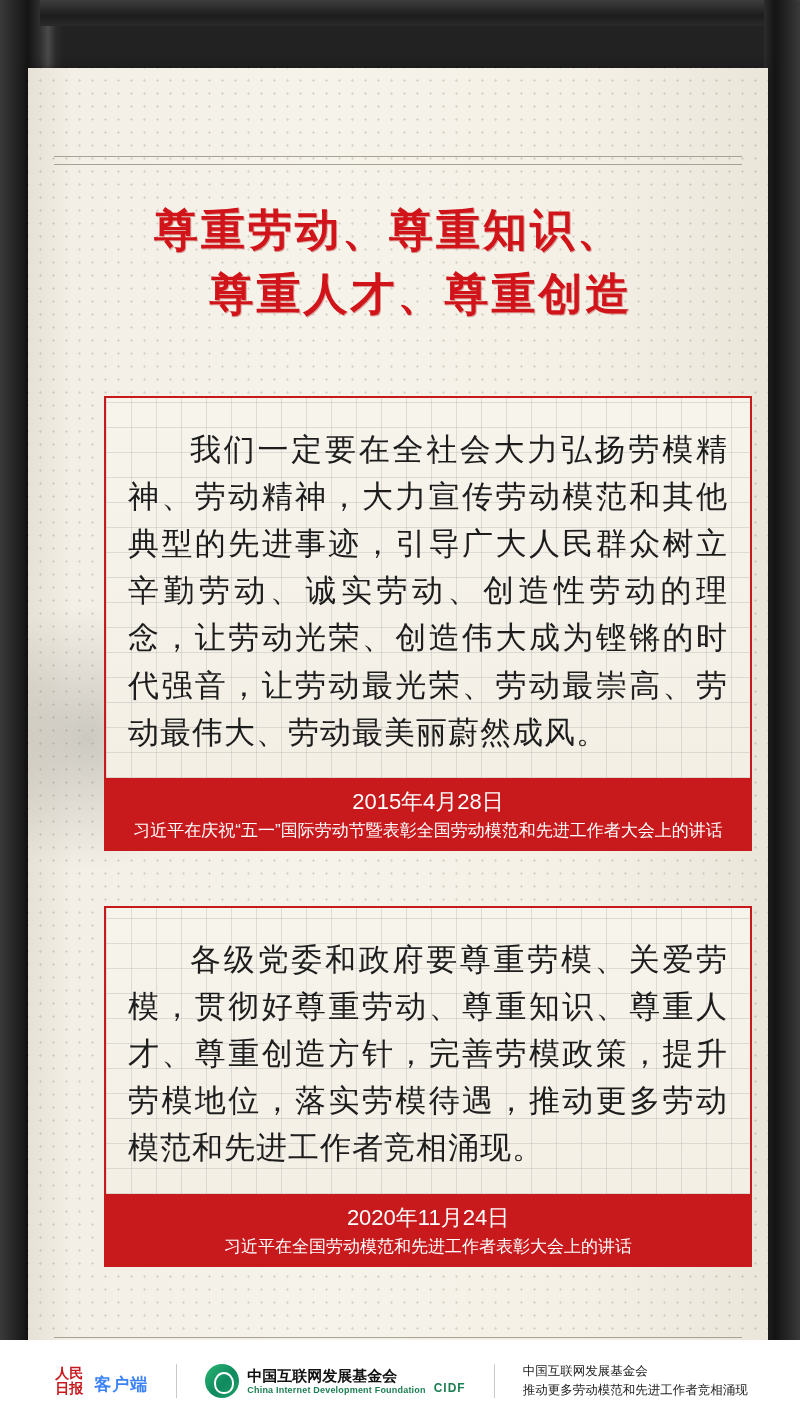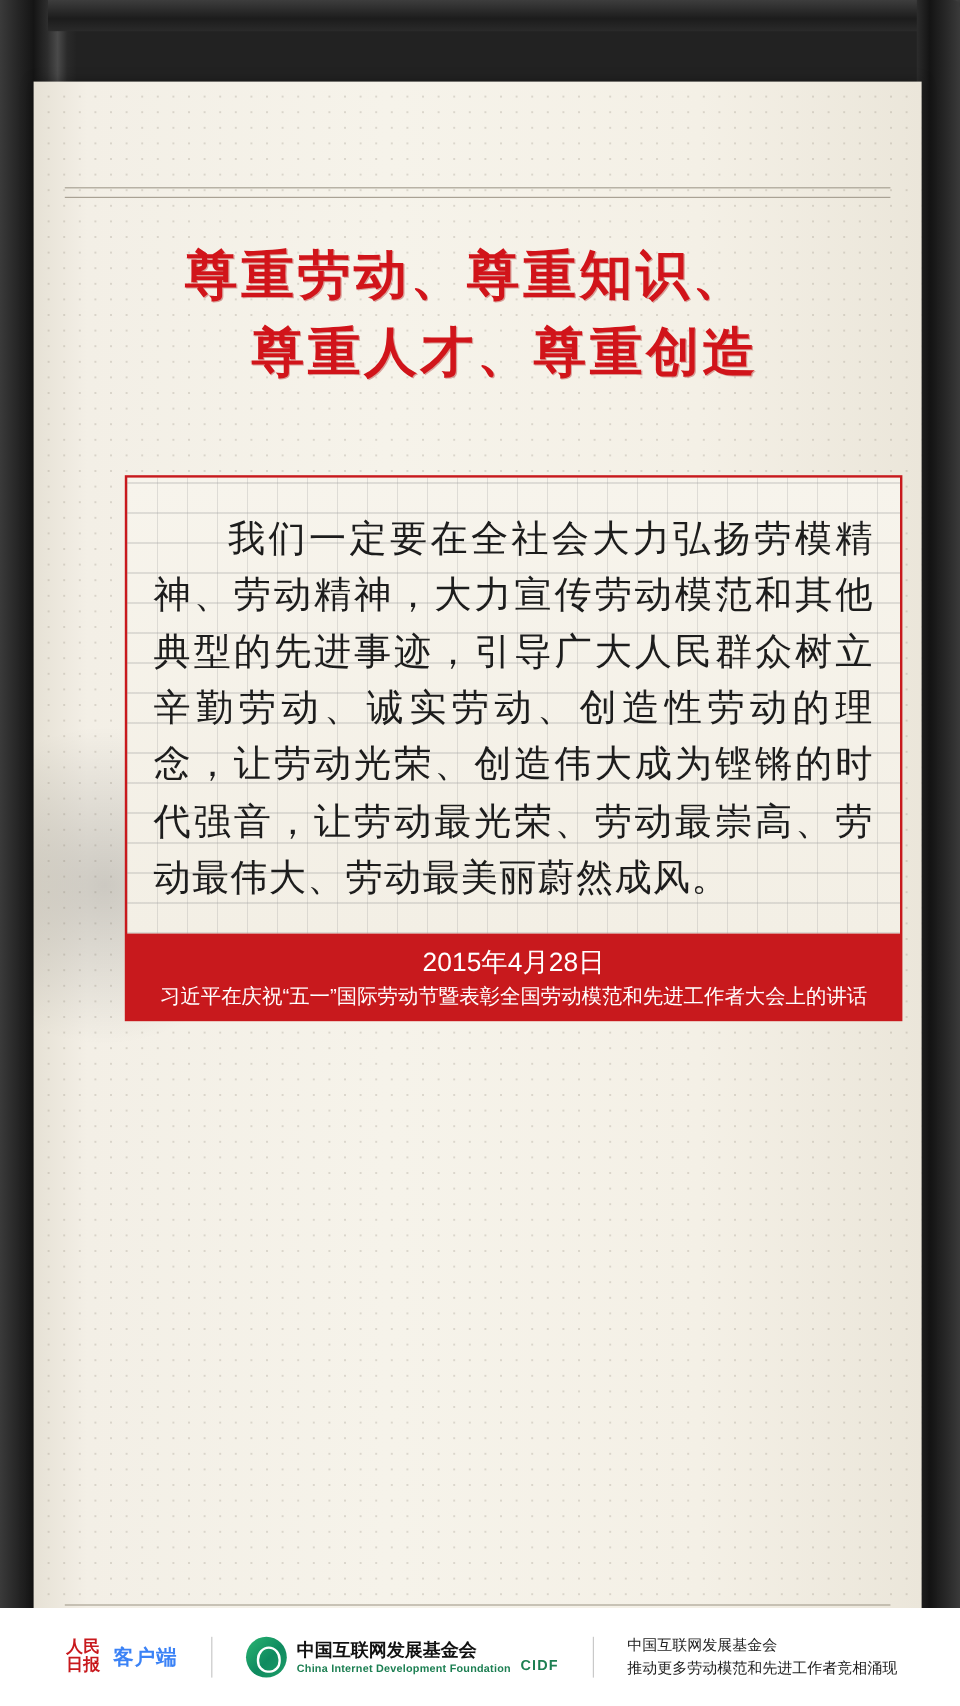--- a/index.html
+++ b/index.html
@@ -188,21 +188,21 @@
     justify-content: center;
     gap: 0;
   }
   .footer-inner {
     display: flex;
     align-items: center;
     gap: 14px;
   }
   .rmrb-logo {
     display: flex;
-    align-items: center;
+    align-items: flex-end;
     gap: 8px;
   }
   .rmrb-mark {
     color: #c8191d;
     font-family: "DejaVu Serif", "Liberation Serif", serif;
     font-weight: bold;
     font-size: 14px;
     line-height: 1.05;
     text-align: center;
     letter-spacing: 0px;
@@ -297,20 +297,29 @@
     <div class="quote-card one">
       <div class="quote-body">
         <p class="quote-text">我们一定要在全社会大力弘扬劳模精神、劳动精神，大力宣传劳动模范和其他典型的先进事迹，引导广大人民群众树立辛勤劳动、诚实劳动、创造性劳动的理念，让劳动光荣、创造伟大成为铿锵的时代强音，让劳动最光荣、劳动最崇高、劳动最伟大、劳动最美丽蔚然成风。</p>
       </div>
       <div class="source-bar">
         <span class="source-date">2015年4月28日</span>
         <span class="source-desc">习近平在庆祝“五一”国际劳动节暨表彰全国劳动模范和先进工作者大会上的讲话</span>
       </div>
     </div>
 
+    <div class="quote-card two">
+      <div class="quote-body">
+        <p class="quote-text">各级党委和政府要尊重劳模、关爱劳模，贯彻好尊重劳动、尊重知识、尊重人才、尊重创造方针，完善劳模政策，提升劳模地位，落实劳模待遇，推动更多劳动模范和先进工作者竞相涌现。</p>
+      </div>
+      <div class="source-bar">
+        <span class="source-date">2020年11月24日</span>
+        <span class="source-desc">习近平在全国劳动模范和先进工作者表彰大会上的讲话</span>
+      </div>
+    </div>
   </div>
 </div>
 
 <div class="footer">
   <div class="footer-inner">
     <div class="rmrb-logo">
       <div class="rmrb-mark">
         <span>人民</span>
         <span>日报</span>
       </div>

